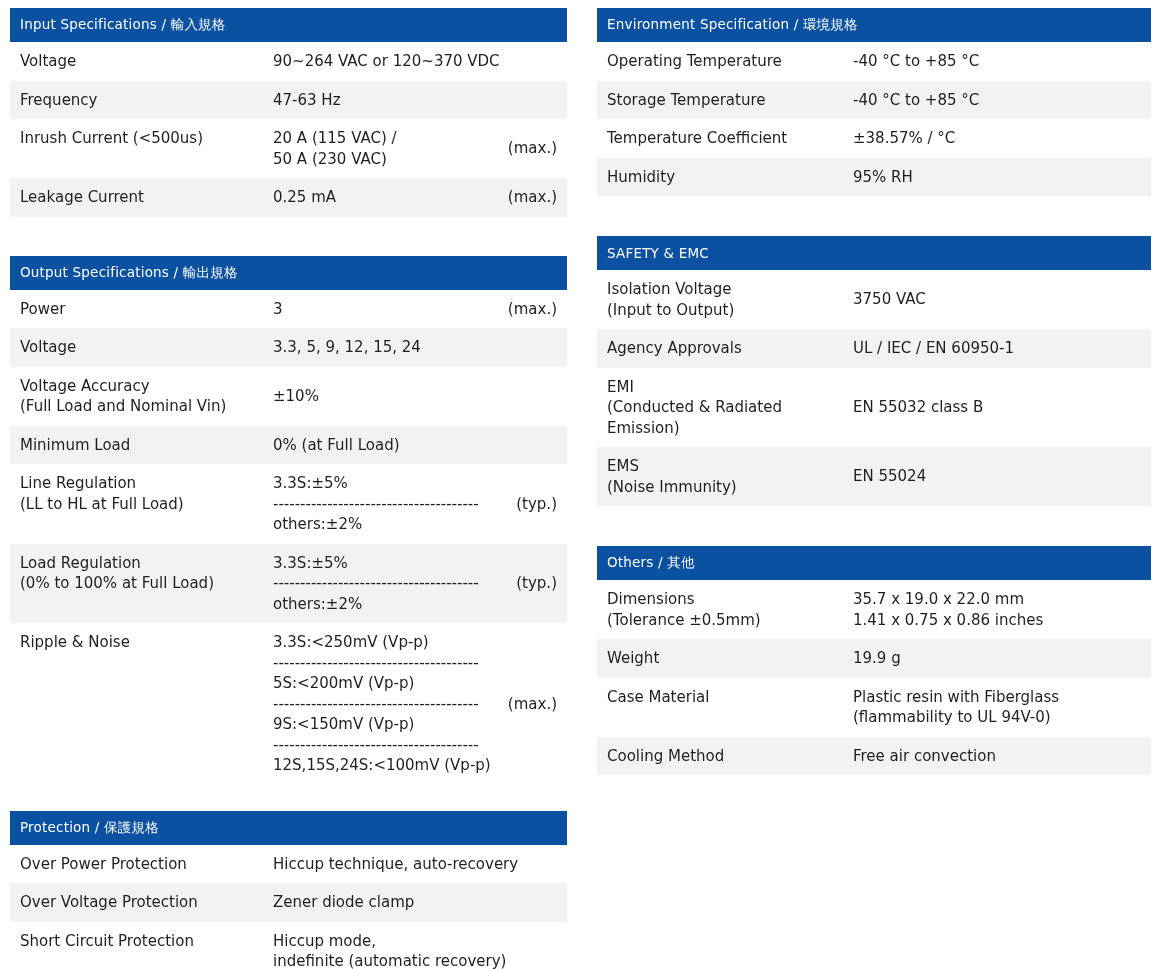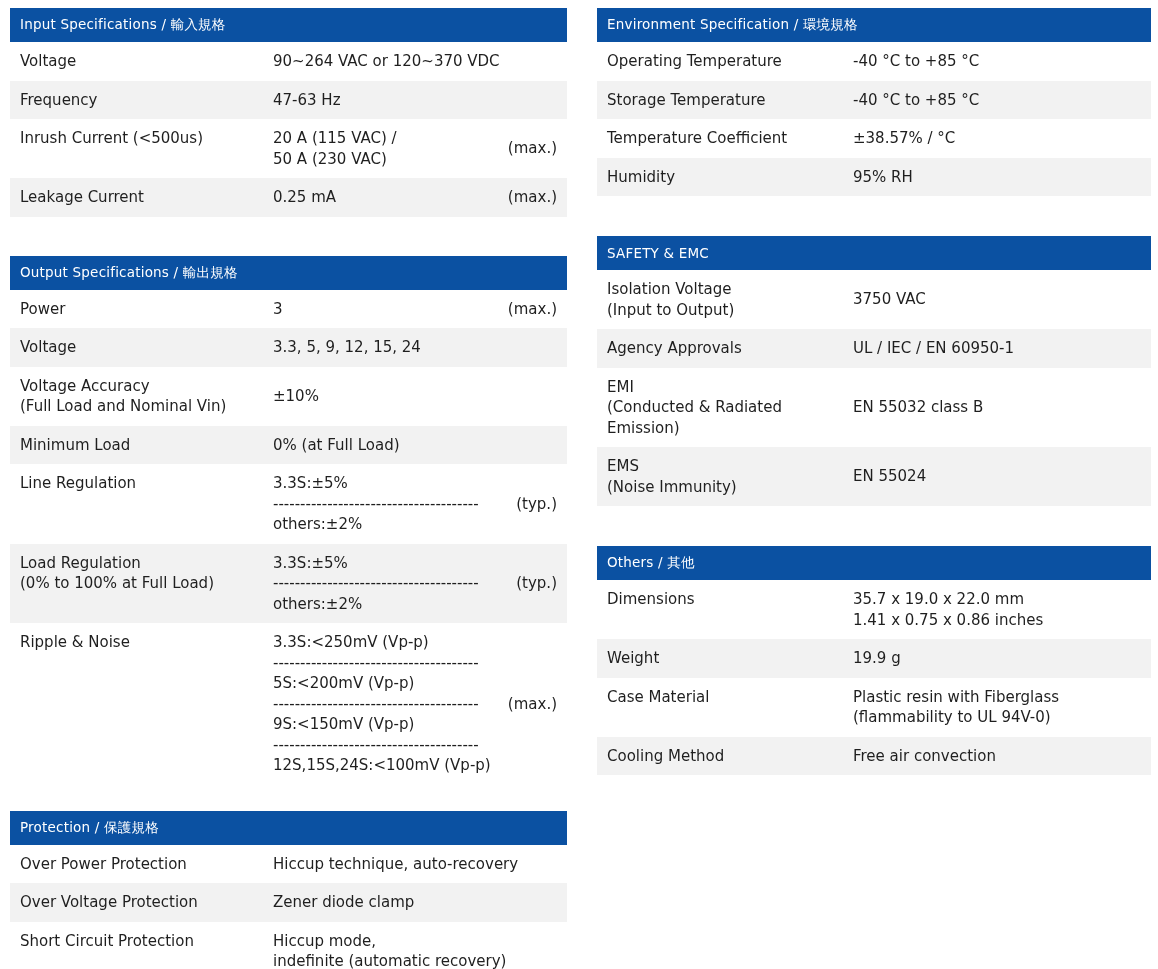--- a/index.html
+++ b/index.html
@@ -138,20 +138,21 @@
             <div class="cell label">
               <div class="line">Minimum Load</div>
             </div>
             <div class="cell value">
               <div class="line">0% (at Full Load)</div>
             </div>
           </div>
           <div class="row">
             <div class="cell label">
               <div class="line">Line Regulation</div>
+              <div class="line">(LL to HL at Full Load)</div>
             </div>
             <div class="cell value">
               <div class="line">3.3S:±5%</div>
               <div class="line dash-line">--------------------------------------</div>
               <div class="line">others:±2%</div>
             </div>
             <div class="cell note">(typ.)</div>
           </div>
           <div class="row">
             <div class="cell label">
@@ -291,20 +292,21 @@
             </div>
           </div>
         </div>
       </section>
       <section class="section">
         <div class="section-header">Others / 其他</div>
         <div class="rows">
           <div class="row">
             <div class="cell label">
               <div class="line">Dimensions</div>
+              <div class="line">(Tolerance ±0.5mm)</div>
             </div>
             <div class="cell value">
               <div class="line">35.7 x 19.0 x 22.0 mm</div>
               <div class="line">1.41 x 0.75 x 0.86 inches</div>
             </div>
           </div>
           <div class="row">
             <div class="cell label">
               <div class="line">Weight</div>
             </div>

